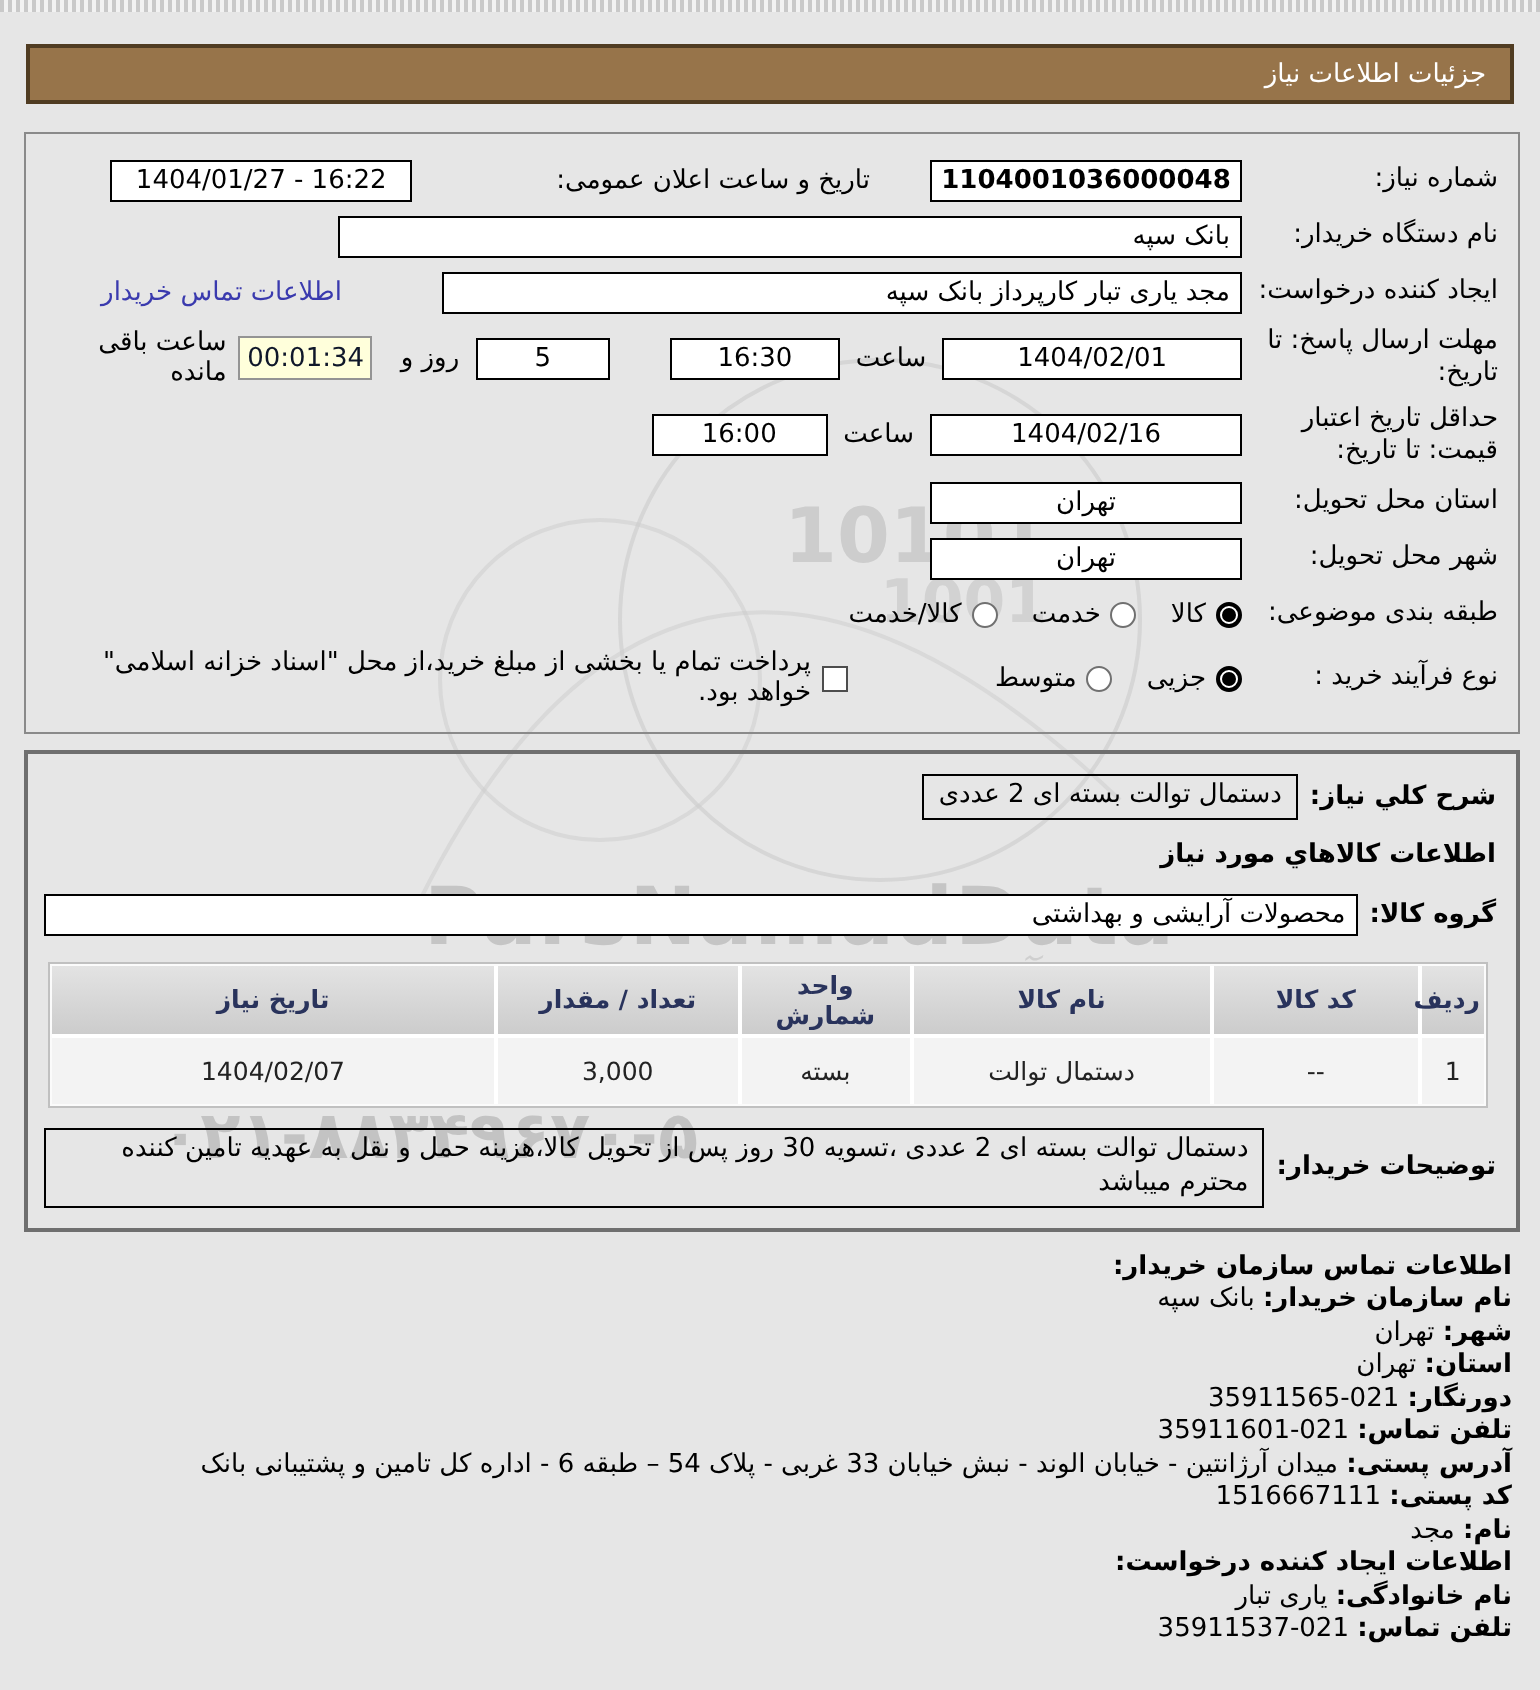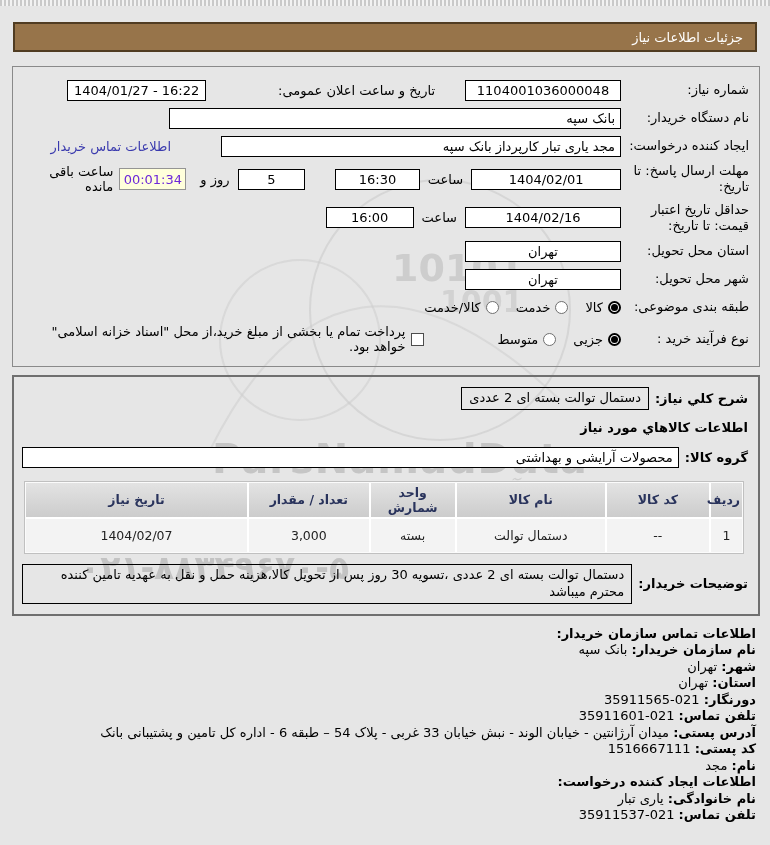--- a/index.html
+++ b/index.html
@@ -32,32 +32,32 @@
   .panel{margin:14px 10px 0 12px;border:1px solid #8a8a8a;padding:12px 10px 6px 8px;}
   .panel2{margin:8px 10px 0 12px;border:2px solid #6f6f6f;padding:10px 10px 10px 8px;}
   
   .frow{display:flex;align-items:center;margin-bottom:6px;min-height:22px;}
   .flabel{flex:0 0 128px;width:128px;text-align:right;padding-left:6px;line-height:1.25;box-sizing:border-box;}
   .blabel{font-weight:bold;padding-left:6px;white-space:nowrap;}
   .inp{
     background:#fff;border:1px solid #000;height:21px;box-sizing:border-box;
     display:flex;align-items:center;padding:0 5px;font-size:13px;
   }
-  .w-need{width:156px;justify-content:center;}
-  .w-announce{width:139px;justify-content:center;}
+  .w-need{width:156px;justify-content:center;font-weight:bold;}
+  .w-announce{width:151px;justify-content:center;}
   .w-wide2{width:452px;}
   .w-wide3{width:400px;margin-left:38px;}
   .w-date{width:156px;justify-content:center;}
   .w-time{width:88px;justify-content:center;}
   .w-days{width:70px;justify-content:center;margin-right:30px;}
   .w-group{width:676px;}
   .gap-lbl{margin:0 8px 0 8px;white-space:nowrap;}
   .lbl2{margin-right:30px;margin-left:72px;white-space:nowrap;}
   .countdown{
-    width:68px;height:20px;background:#ffffdb;border:1px solid #949494;color:#6d28d9;
+    width:68px;height:20px;background:#ffffdb;border:1px solid #949494;color:#0f172a;
     display:flex;align-items:center;justify-content:center;margin:0 6px;direction:ltr;
   }
   .link{color:#3a3aae;margin-right:12px;cursor:pointer;white-space:nowrap;}
   .ltr{direction:ltr;unicode-bidi:isolate;}
   
   .opt{display:flex;align-items:center;margin-left:17px;}
   .radio{width:13px;height:13px;border:1px solid #707070;border-radius:50%;background:#fff;margin-left:5px;box-sizing:border-box;flex:0 0 auto;}
   .radio.checked{border:2px solid #000;}
   .radio.checked::after{content:"";display:block;width:7px;height:7px;margin:1px auto;background:#000;border-radius:50%;}
   .checkbox{width:13px;height:13px;border:1px solid #4d4d4d;background:#fff;margin-left:6px;box-sizing:border-box;flex:0 0 auto;}

